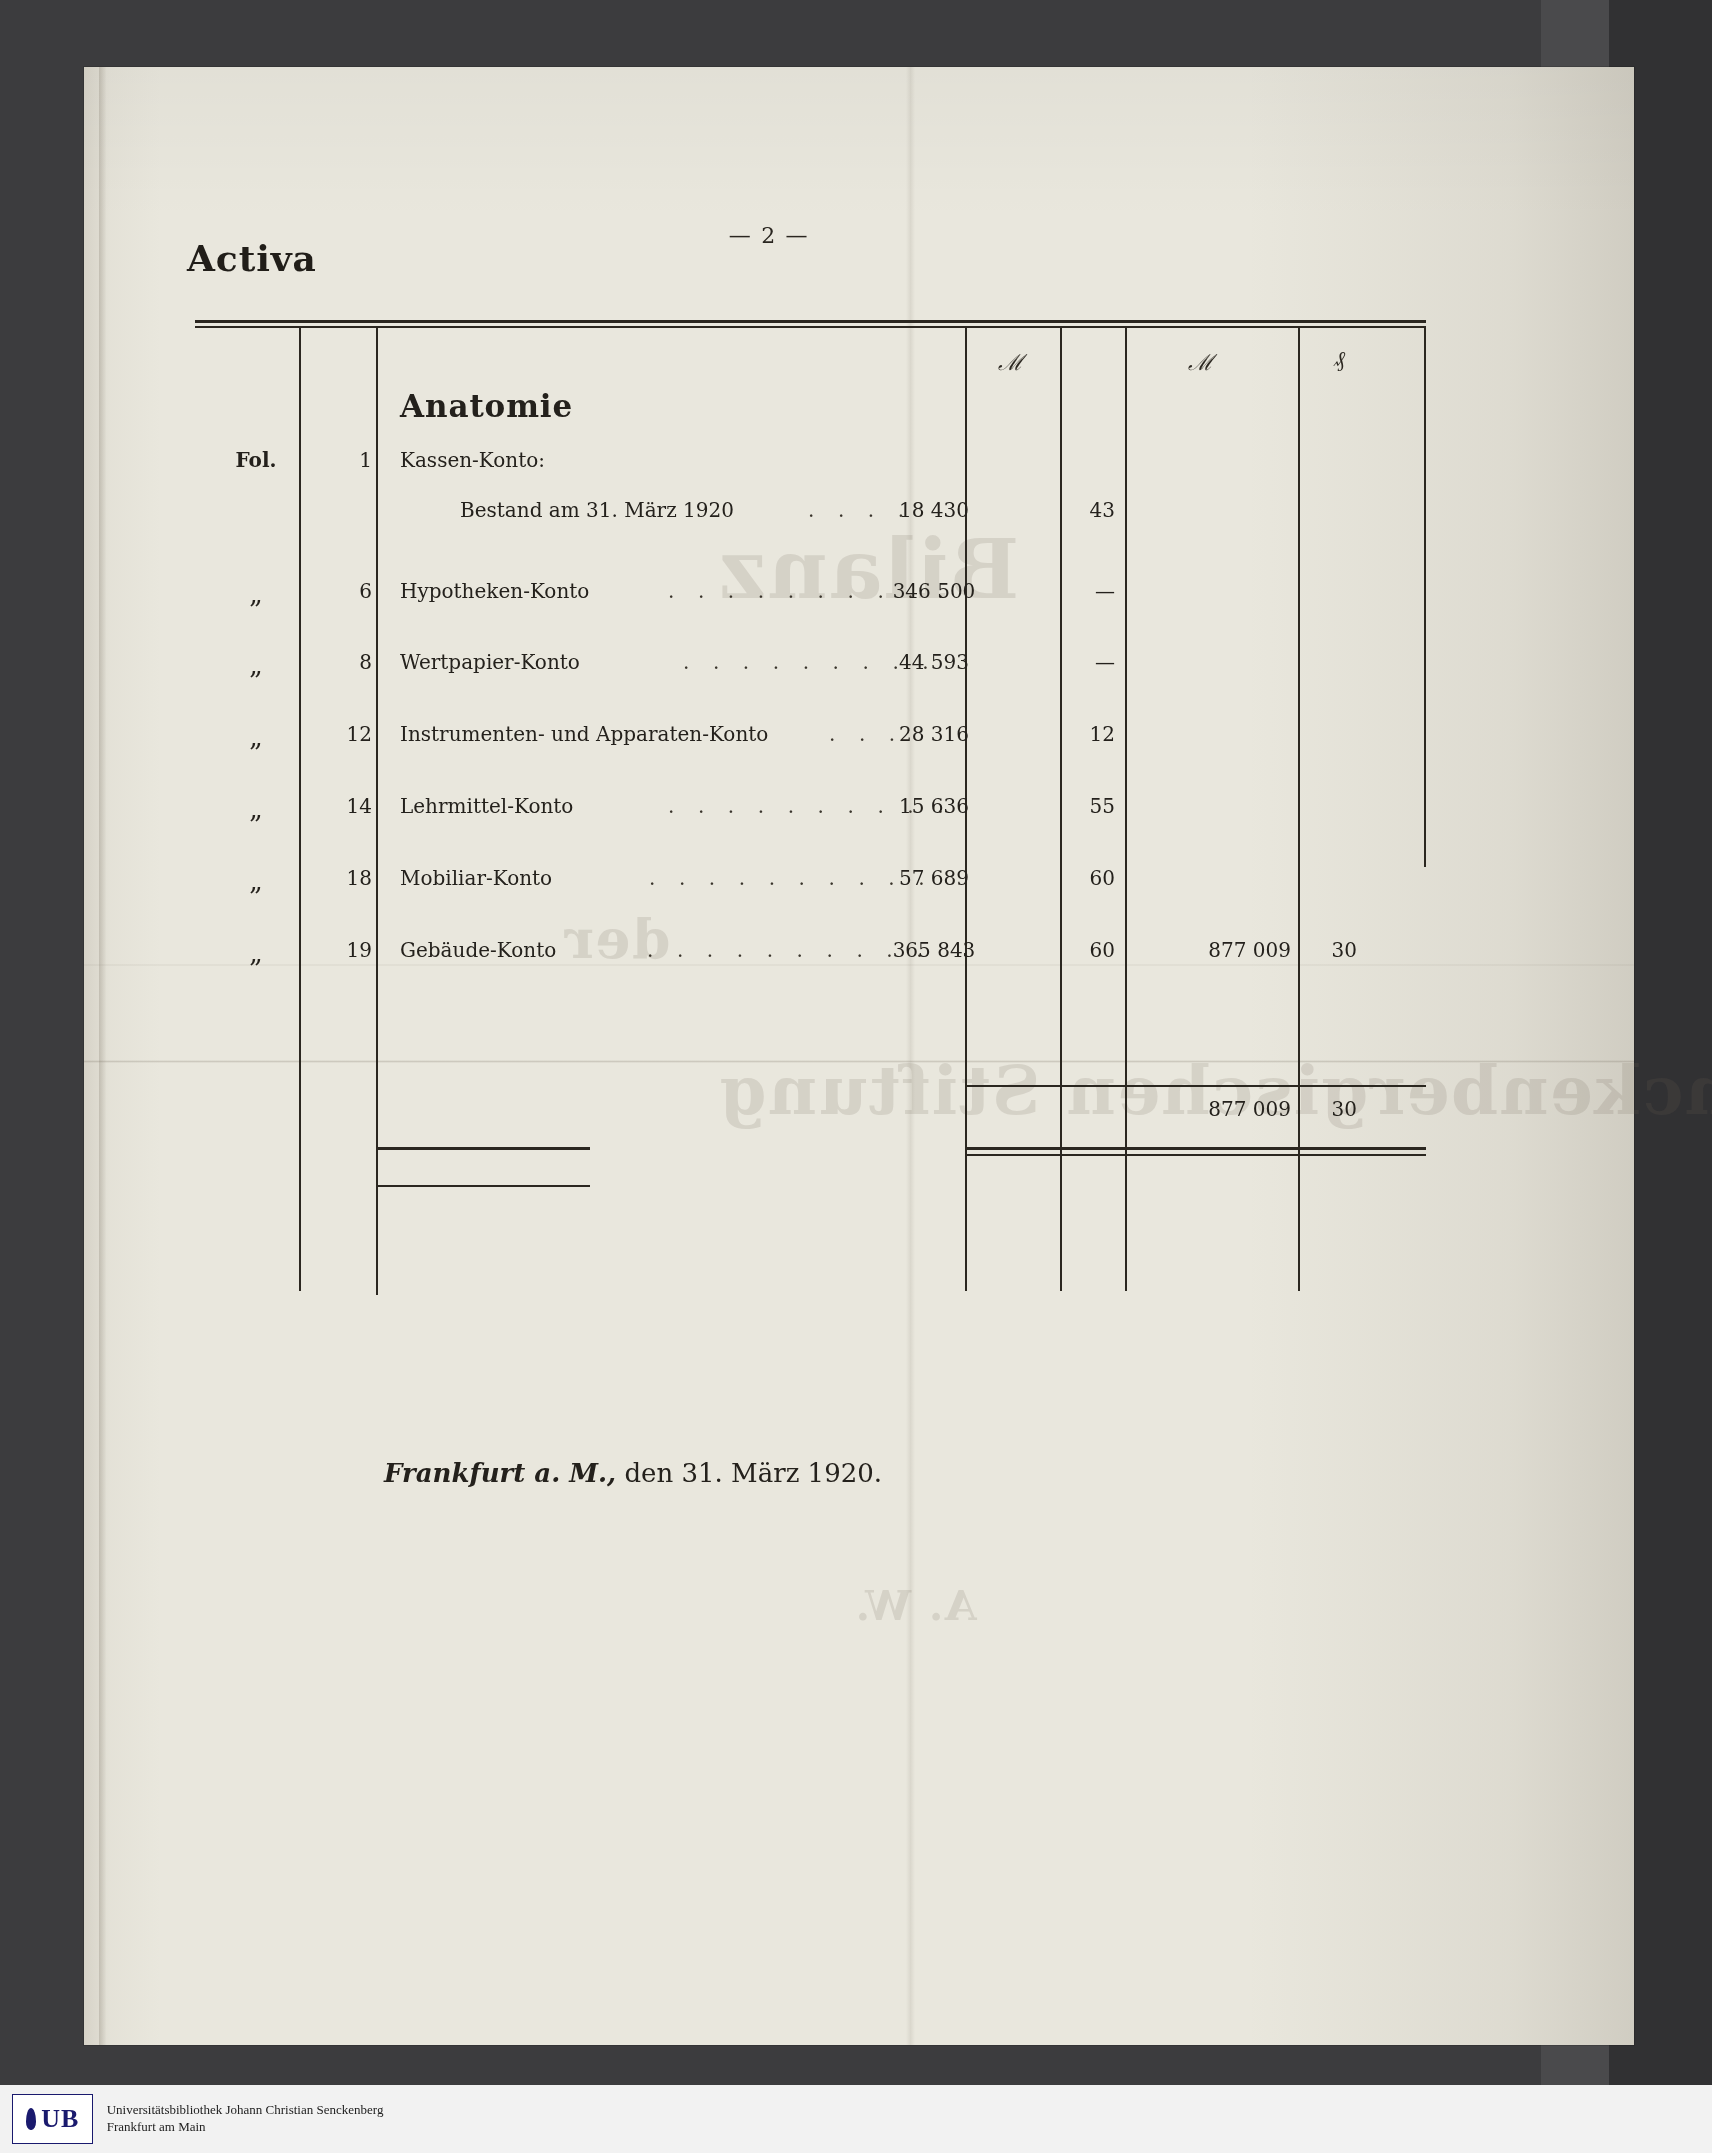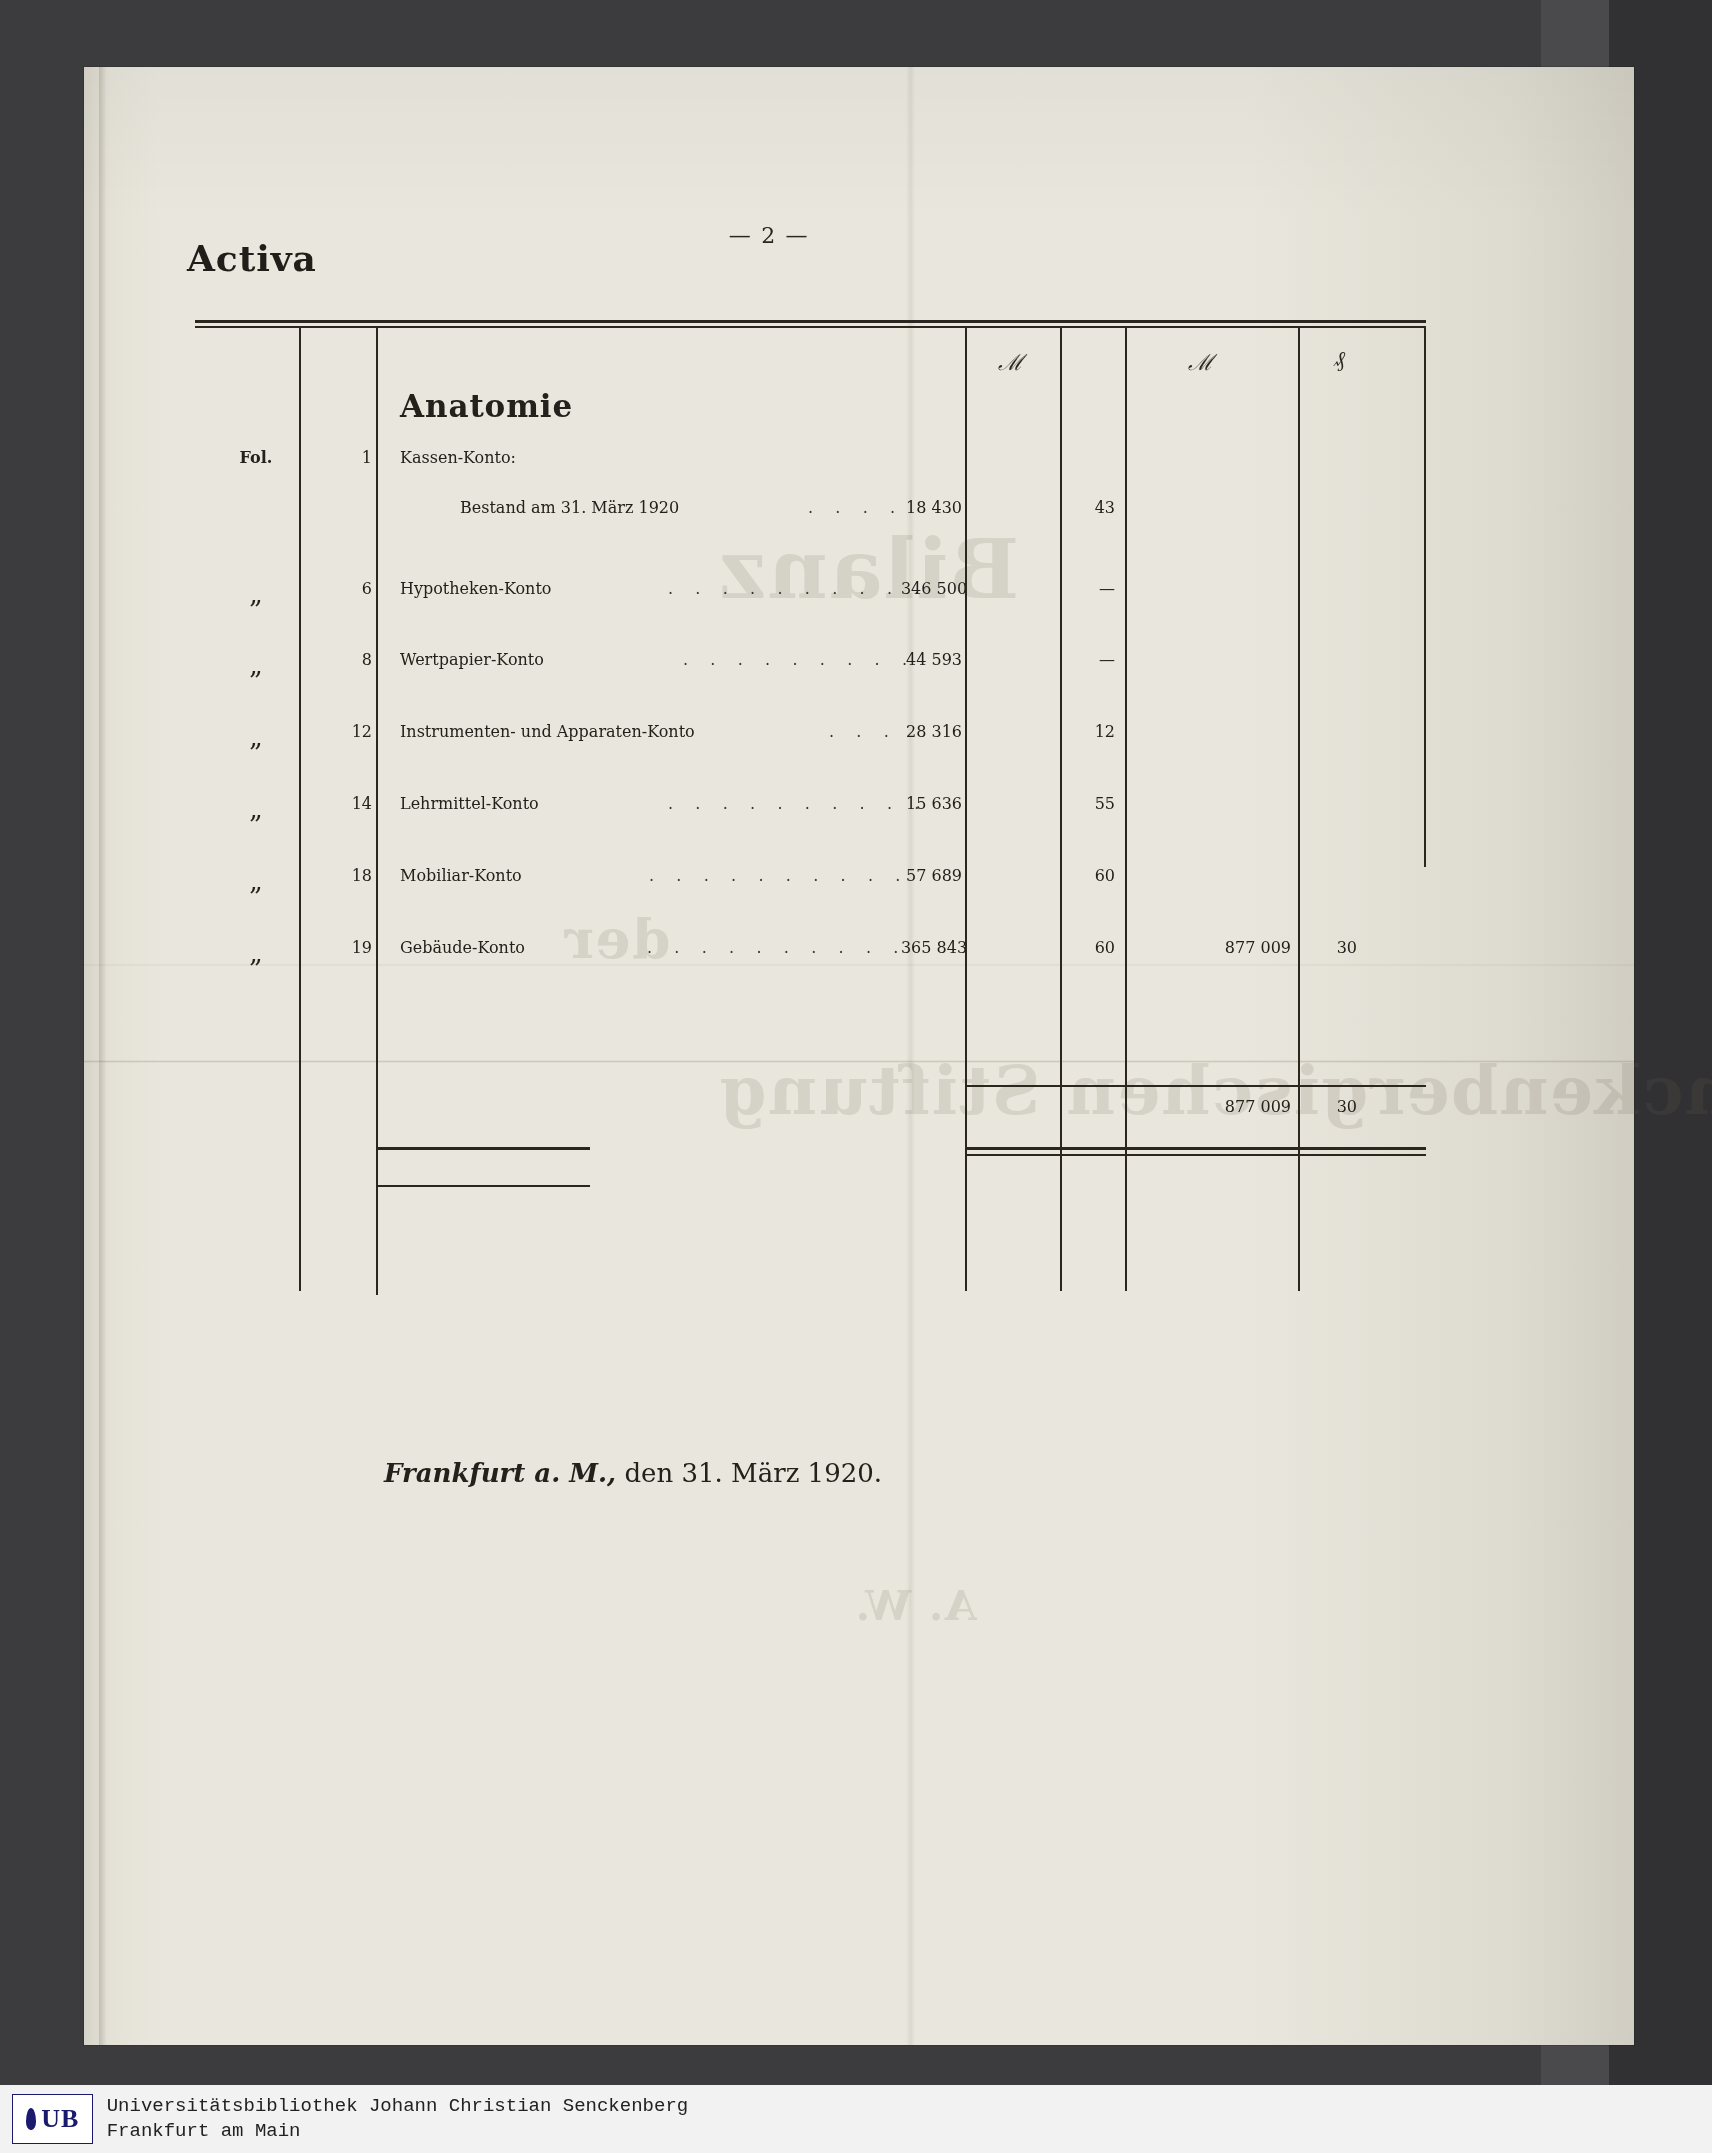--- a/index.html
+++ b/index.html
@@ -193,21 +193,21 @@
     top: 68px;
     width: 548px;
     font-size: 31px;
     font-weight: 700;
     letter-spacing: 0.9px;
   }
 
   .row { position: absolute; left: 0; width: 1231px; height: 63px; }
   .cell {
     position: absolute;
-    font-size: 16px;
+    font-size: 20px;
     color: #24211c;
     white-space: nowrap;
   }
   .c-fol  { left: 24px;  width: 74px;  text-align: center; font-weight: 700; }
   .c-fol-ditto { left: 24px; width: 74px; text-align: center; font-size: 26px; }
   .c-num  { left: 110px; width: 67px;  text-align: right; }
   .c-desc { left: 205px; }
   .c-m1   { left: 696px; width: 86px; text-align: center; }
   .c-p1   { left: 870px; width: 50px; text-align: right; }
   .c-m2   { left: 938px; width: 158px; text-align: right; }
@@ -264,22 +264,22 @@
   }
   #ub-logo .ubtext {
     font-family: "Liberation Serif", serif;
     font-weight: 700;
     font-size: 26px;
     color: #1a1a6e;
     letter-spacing: 0.9px;
   }
   #ub-text {
     margin-left: 13.7px;
-    font-family: Liberation Mono, monospace;
-    font-size: 19px;
+    font-family: Liberation Serif, serif;
+    font-size: 13px;
     line-height: 1.3;
     color: #222;
   }
 </style>
 </head>
 <body>
 
 <div id="scan-backdrop"></div>
 <div id="right-dark-strip2"></div>
 <div id="right-dark-strip"></div>

